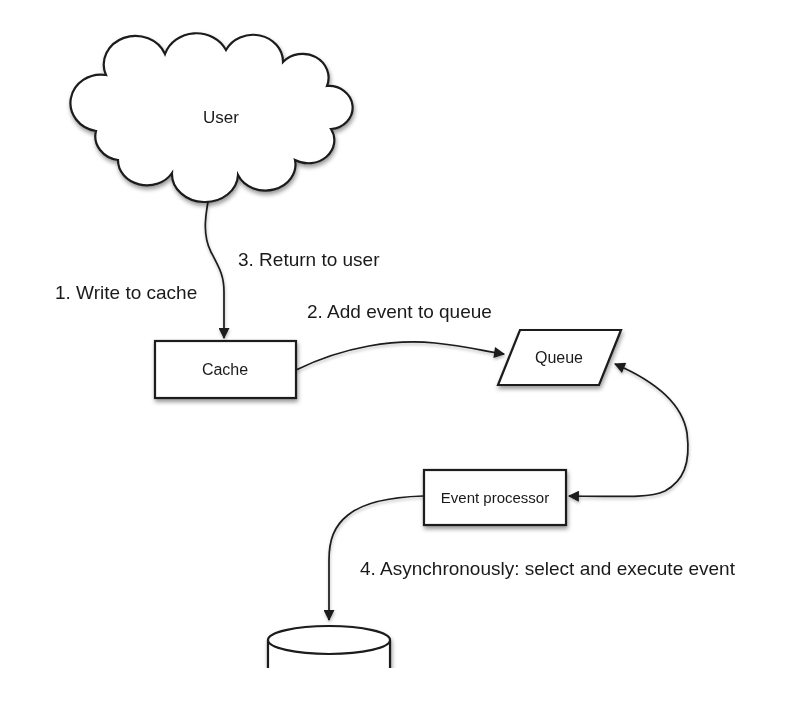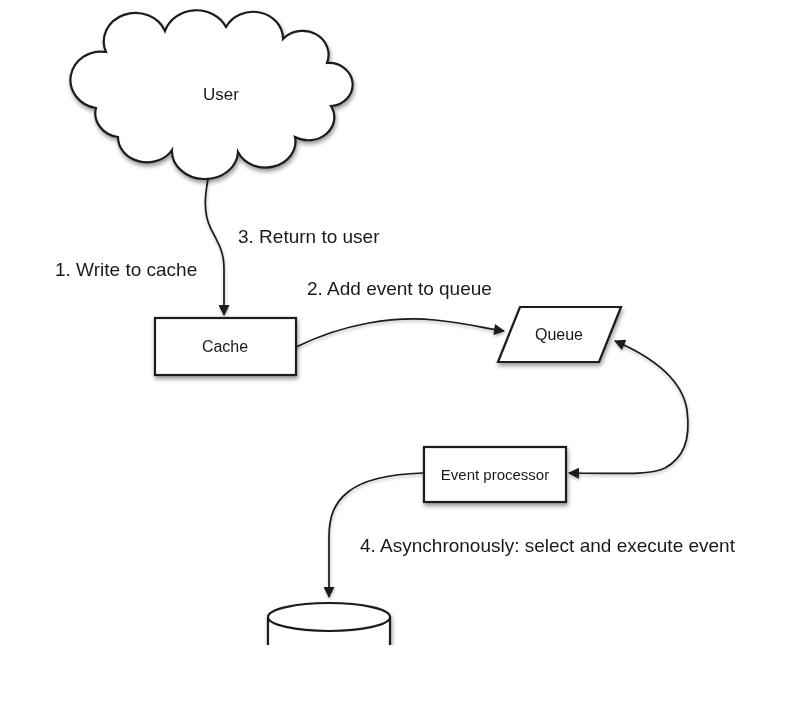--- a/index.html
+++ b/index.html
@@ -7,20 +7,21 @@
     padding: 0;
     background: #ffffff;
   }
   .page {
     position: relative;
     width: 786px;
     height: 645px;
     background: #ffffff;
     overflow: hidden;
     font-family: "Liberation Sans", sans-serif;
+    margin-top: 23px;
   }
   svg { display: block; }
   .shape {
     fill: #ffffff;
     stroke: #1a1a1a;
     stroke-width: 2.2;
   }
   .edge {
     fill: none;
     stroke: #1a1a1a;

